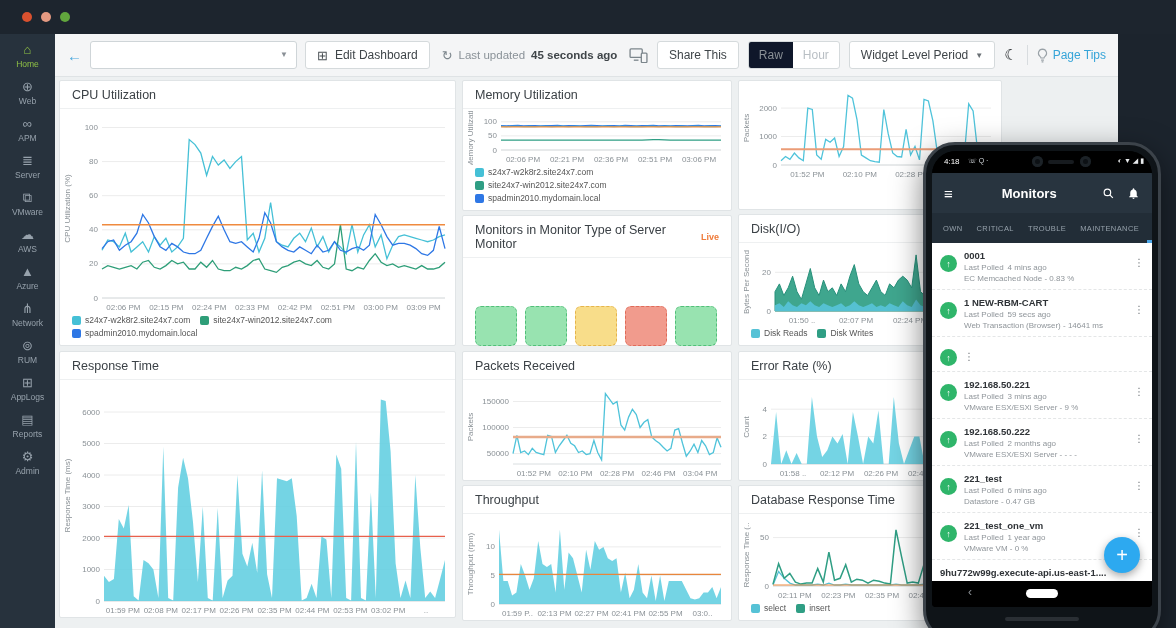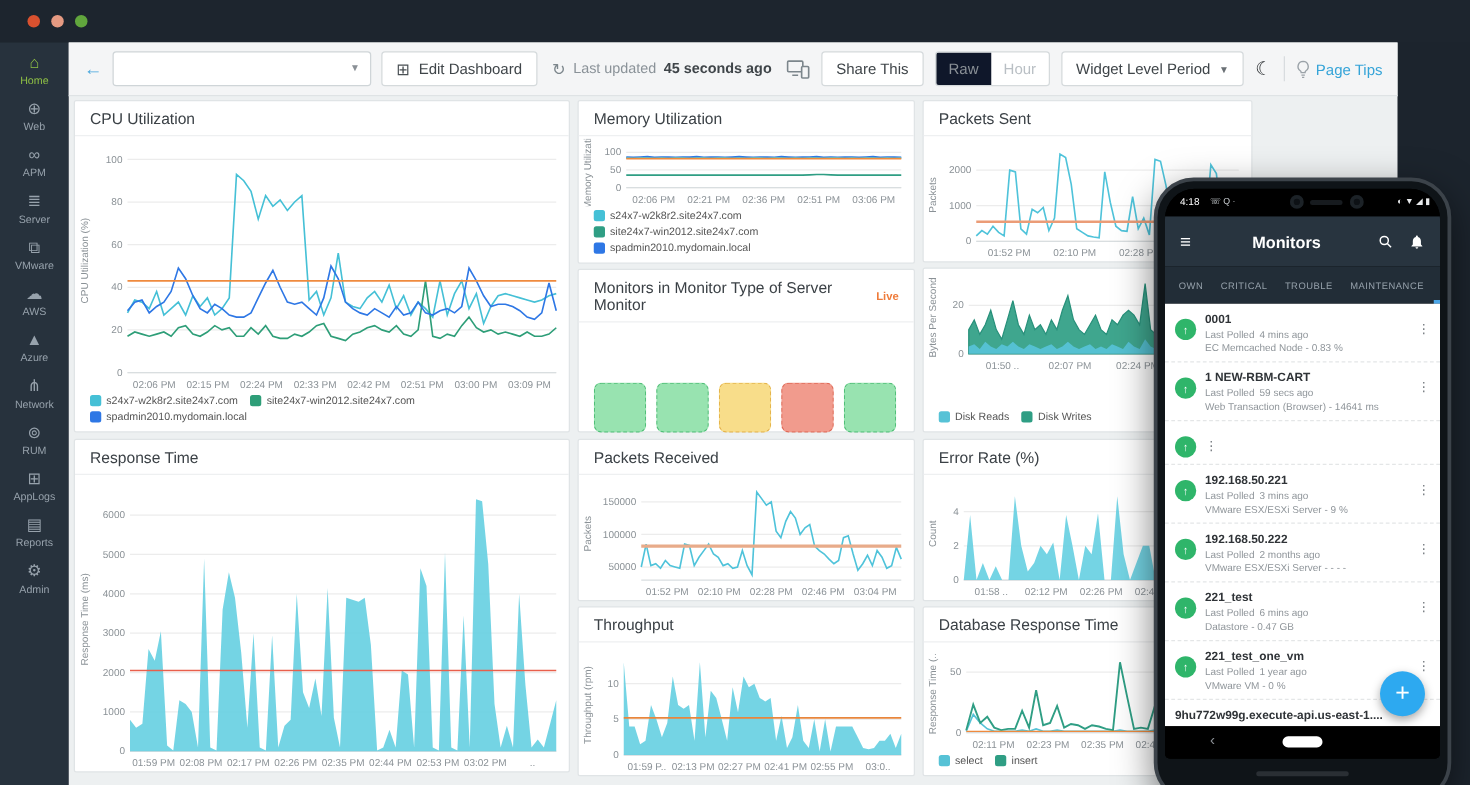--- a/index.html
+++ b/index.html
@@ -26,21 +26,21 @@
   .upd b{color:#3f4549;}
   .refresh{color:#7c868c;font-size:13px;cursor:pointer;}
   .right-group{margin-left:auto;display:flex;align-items:center;gap:9px;}
   .seg{display:flex;border:1px solid #d5dadc;border-radius:3px;overflow:hidden;height:26px;background:#fff;}
   .seg span{display:flex;align-items:center;padding:0 10px;font-size:12px;}
   .seg .on{background:#0f172a;color:#8a9096;}
   .seg .off{color:#b9bfc4;}
   .caret2{color:#6a7075;font-size:8px;}
   .moon{font-size:15px;color:#1f2326;cursor:pointer;}
   .vsep{width:1px;height:20px;background:#d8dcdf;}
-  .pagetips{display:flex;gap:5px;align-items:flex-end;color:#35a4d8;font-size:12px;cursor:pointer;}
+  .pagetips{display:flex;gap:5px;align-items:center;color:#35a4d8;font-size:12px;cursor:pointer;}
   
   .card{position:absolute;background:#fff;border:1px solid #e0e4e6;border-radius:2px;box-sizing:border-box;display:flex;flex-direction:column;}
   .card-title{font-size:12.5px;color:#3b4146;padding:7px 12px 6px;border-bottom:1px solid #eef0f1;display:flex;align-items:center;gap:6px;flex:none;}
   .live{color:#ef7b3a;font-size:9px;font-weight:bold;}
   .card-body{flex:1;display:flex;flex-direction:column;min-height:0;padding:2px 4px 1px 2px;}
   .chart{flex:1;min-height:0;}
   .chart svg{display:block;}
   .legend{display:flex;flex-wrap:wrap;gap:3px 10px;padding:2px 10px 6px;font-size:8.5px;color:#555;flex:none;}
   .lg{display:flex;align-items:center;gap:4px;}
   .sw{width:9px;height:9px;border-radius:2px;display:inline-block;}
@@ -392,23 +392,20 @@
             <text class="tick" x="237.5" y="100" text-anchor="middle">03:0..</text>
             <path d="M34,88.0 L34.0,13.7 L38.4,65.1 L42.7,65.1 L47.1,79.4 L51.4,76.6 L55.8,48.0 L60.1,59.4 L64.5,73.7 L68.8,62.3 L73.2,25.1 L77.5,48.0 L81.9,50.9 L86.2,48.0 L90.6,76.6 L94.9,13.7 L99.3,73.7 L103.6,36.6 L108.0,42.3 L112.4,59.4 L116.7,76.6 L121.1,33.7 L125.4,53.7 L129.8,25.1 L134.1,33.7 L138.5,30.9 L142.8,42.3 L147.2,45.1 L151.5,42.3 L155.9,76.6 L160.2,56.6 L164.6,82.3 L168.9,73.7 L173.3,48.0 L177.6,76.6 L182.0,82.3 L186.4,59.4 L190.7,85.1 L195.1,59.4 L199.4,85.1 L203.8,65.1 L208.1,65.1 L212.5,65.1 L216.8,65.1 L221.2,73.7 L225.5,82.3 L229.9,83.4 L234.2,82.3 L238.6,76.6 L242.9,76.6 L247.3,70.9 L251.6,82.3 L256.0,70.9 L256.0,88.0 Z" fill="#65cfe1" fill-opacity="0.9"></path>
             <line x1="34" x2="256" y1="58.3" y2="58.3" stroke="#e8863c" stroke-width="1.3"></line>
             <text class="tick" transform="translate(8,48.0) rotate(-90)" text-anchor="middle">Throughput (rpm)</text>
           </svg>
         </div>
     </div>
   </div>
 
   <div class="card" style="left:738px;top:80px;width:264px;height:130px;">
-    <div class="card-title">
-        <span>Packets Sent</span>
-      </div>
     <div class="card-body">
       <div class="chart">
           <svg width="256" height="97">
             <line x1="40" x2="250" y1="82.0" y2="82.0" stroke="#ececec"></line>
             <text class="tick" x="36" y="84.5" text-anchor="end">0</text>
             <line x1="40" x2="250" y1="53.5" y2="53.5" stroke="#ececec"></line>
             <text class="tick" x="36" y="56" text-anchor="end">1000</text>
             <line x1="40" x2="250" y1="25.1" y2="25.1" stroke="#ececec"></line>
             <text class="tick" x="36" y="27.6" text-anchor="end">2000</text>
             <line x1="40" x2="250" y1="82.0" y2="82.0" stroke="#d9dee0"></line>
@@ -418,20 +415,23 @@
             <text class="tick" x="223.8" y="94" text-anchor="middle">02:46 PM</text>
             <polyline points="40.0,77.7 44.5,73.5 48.9,76.3 53.4,70.0 57.9,74.9 62.3,77.7 66.8,25.1 71.3,26.5 75.7,72.0 80.2,76.3 84.7,56.4 89.1,59.2 93.6,55.0 98.1,73.5 102.6,63.5 107.0,12.3 111.5,15.1 116.0,36.5 120.4,72.0 124.9,74.9 129.4,77.7 133.8,78.6 138.3,79.2 142.8,26.5 147.2,50.7 151.7,70.0 156.2,73.5 160.6,74.0 165.1,46.4 169.6,72.0 174.0,63.5 178.5,76.9 183.0,16.5 187.4,18.0 191.9,37.9 196.4,70.0 200.9,71.2 205.3,74.9 209.8,72.9 214.3,76.9 218.7,77.7 223.2,74.0 227.7,20.8 232.1,27.9 236.6,67.8 241.1,72.0 245.5,74.9 250.0,77.7" fill="none" stroke="#4fc3da" stroke-width="1.3"></polyline>
             <line x1="40" x2="250" y1="66.3" y2="66.3" stroke="#eb9c77" stroke-width="2"></line>
             <text class="tick" transform="translate(8,45.0) rotate(-90)" text-anchor="middle">Packets</text>
           </svg>
         </div>
     </div>
   </div>
 
   <div class="card" style="left:738px;top:214px;width:264px;height:132px;">
+    <div class="card-title">
+        <span>Disk(I/O)</span>
+      </div>
     <div class="card-body">
       <div class="chart">
           <svg width="256" height="81">
             <line x1="34" x2="250" y1="66.0" y2="66.0" stroke="#ececec"></line>
             <text class="tick" x="30" y="68.5" text-anchor="end">0</text>
             <line x1="34" x2="250" y1="27.3" y2="27.3" stroke="#ececec"></line>
             <text class="tick" x="30" y="29.8" text-anchor="end">20</text>
             <line x1="34" x2="250" y1="66.0" y2="66.0" stroke="#d9dee0"></line>
             <text class="tick" x="61.0" y="78" text-anchor="middle">01:50 ..</text>
             <text class="tick" x="115.0" y="78" text-anchor="middle">02:07 PM</text>

